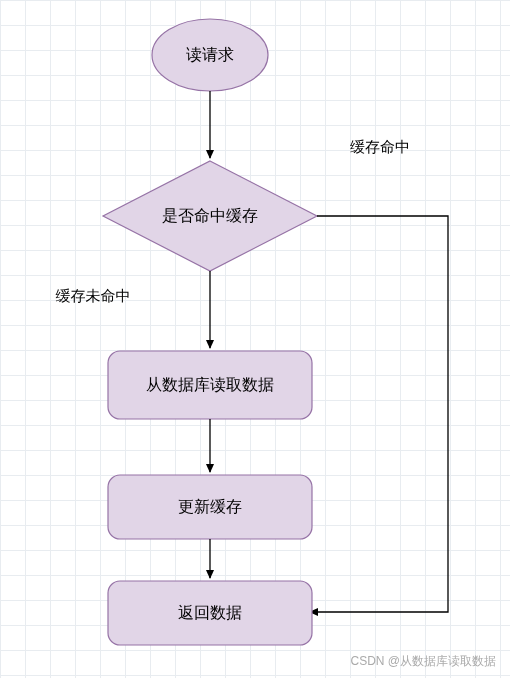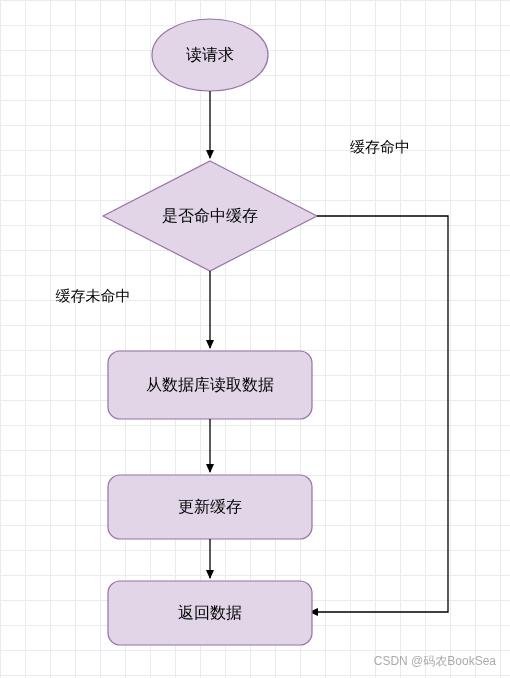--- a/index.html
+++ b/index.html
@@ -92,13 +92,13 @@
   </g>
 
   <line x1="210" y1="539" x2="210" y2="578" stroke="#000" stroke-width="1.3" marker-end="url(#arrowhead)"></line>
 
   <g>
     <rect x="108" y="581" width="204" height="64" rx="12" ry="12" fill="#e1d5e7" stroke="#9673a6" stroke-width="1.2"></rect>
     <text class="node-text" x="210" y="614">返回数据</text>
   </g>
 </svg>
 
-<div class="watermark">CSDN @码农BookSea</div>
+<div class="watermark">CSDN @从数据库读取数据</div>
 
 </body></html>

